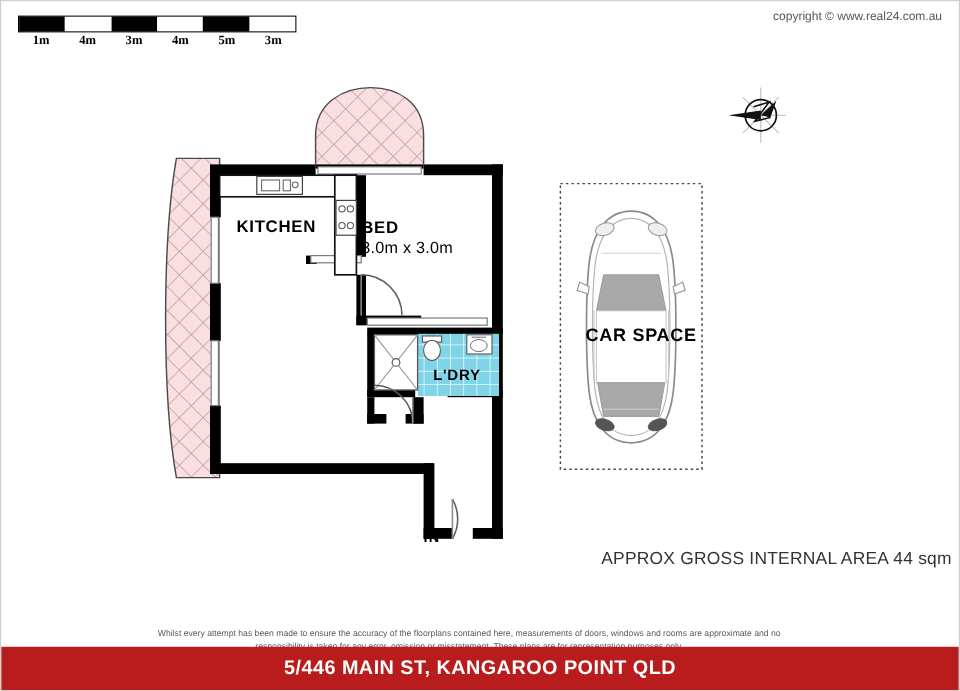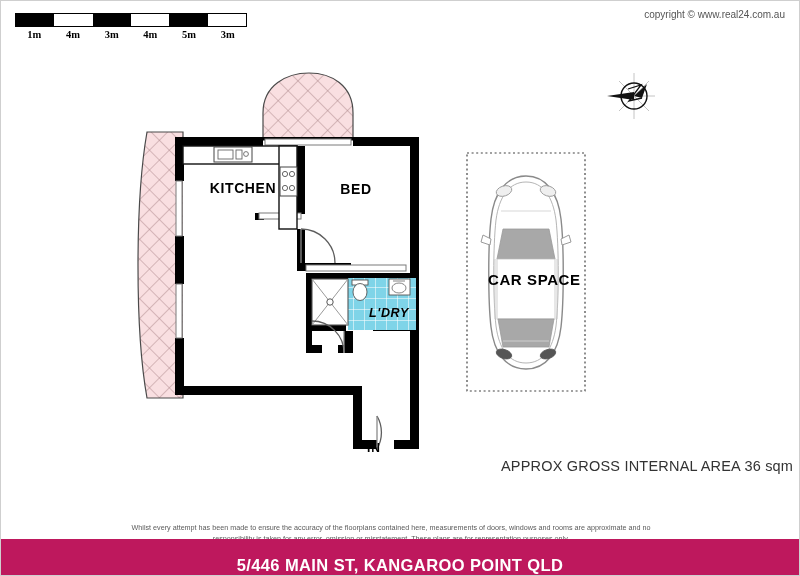--- a/index.html
+++ b/index.html
@@ -81,42 +81,41 @@
     left: 0;
     top: 0;
     width: 800px;
     height: 576px;
     pointer-events: none;
   }
 
   
   .room-label {
     position: absolute;
-    text-align: center;
     color: #000;
     font-family: "Liberation Sans", sans-serif;
     line-height: 1.25;
     white-space: nowrap;
   }
   .room-label .rname {
     display: block;
     font-weight: bold;
     font-size: 14px;
     letter-spacing: 0.6px;
   }
   .room-label .rdim {
     display: block;
     font-size: 13.5px;
     letter-spacing: 0.2px;
   }
   #lbl-kitchen { left: 196px; top: 179px; width: 92px; }
   #lbl-bed     { left: 300px; top: 180px; width: 110px; }
   #lbl-lounge  { left: 203px; top: 298px; width: 110px; }
   #lbl-ldry    { left: 360px; top: 305px; width: 56px; }
-  #lbl-ldry .rname { font-size: 12.5px; font-style: italic; }
+  #lbl-ldry .rname { font-size: 12.5px; }
   #lbl-car     { left: 487px; top: 270px; width: 92px; }
   #lbl-car .rname { font-size: 15px; }
   #lbl-in      { left: 352px; top: 440px; width: 42px; }
   #lbl-in .rname { font-size: 12px; letter-spacing: 1px; }
 
   
   #area-internal {
     position: absolute;
     left: 500px;
     top: 457px;
@@ -150,24 +149,24 @@
     margin-top: 12px;
   }
 
   
   #titlebar {
     position: absolute;
     left: 0;
     right: 0;
     bottom: 0;
     height: 36px;
-    background: #be185d;
+    background: #b91c1c;
     color: #ffffff;
     display: flex;
-    align-items: flex-end;
+    align-items: center;
     justify-content: center;
   }
   #titlebar .t {
     font-size: 16.5px;
     font-weight: bold;
     letter-spacing: 0.4px;
     font-family: "Liberation Sans", sans-serif;
   }
 </style>
 </head>
@@ -382,38 +381,39 @@
       <path d="M 502 340 L 548 340" stroke="#d2d2d2" stroke-width="0.9"></path>
     </g>
   </svg>
 
   <div class="room-label" id="lbl-kitchen">
     <span class="rname">KITCHEN</span>
   </div>
 
   <div class="room-label" id="lbl-bed">
     <span class="rname">BED</span>
+    <span class="rdim">3.0m x 3.0m</span>
   </div>
 
   <div class="room-label" id="lbl-lounge">
   </div>
 
   <div class="room-label" id="lbl-ldry">
     <span class="rname">L'DRY</span>
   </div>
 
   <div class="room-label" id="lbl-car">
     <span class="rname">CAR SPACE</span>
   </div>
 
   <div class="room-label" id="lbl-in">
     <span class="rname">IN</span>
   </div>
 
-  <div id="area-internal">APPROX GROSS INTERNAL AREA 36 sqm</div>
+  <div id="area-internal">APPROX GROSS INTERNAL AREA 44 sqm</div>
 
   <div id="disclaimer">Whilst every attempt has been made to ensure the accuracy of the floorplans contained here, measurements of doors, windows and rooms are approximate and no responsibility is taken for any error, omission or misstatement. These plans are for representation purposes only.</div>
 
   <div id="titlebar">
     <span class="t">5/446 MAIN ST, KANGAROO POINT  QLD</span>
   </div>
 
 </div>
 
 </body></html>

